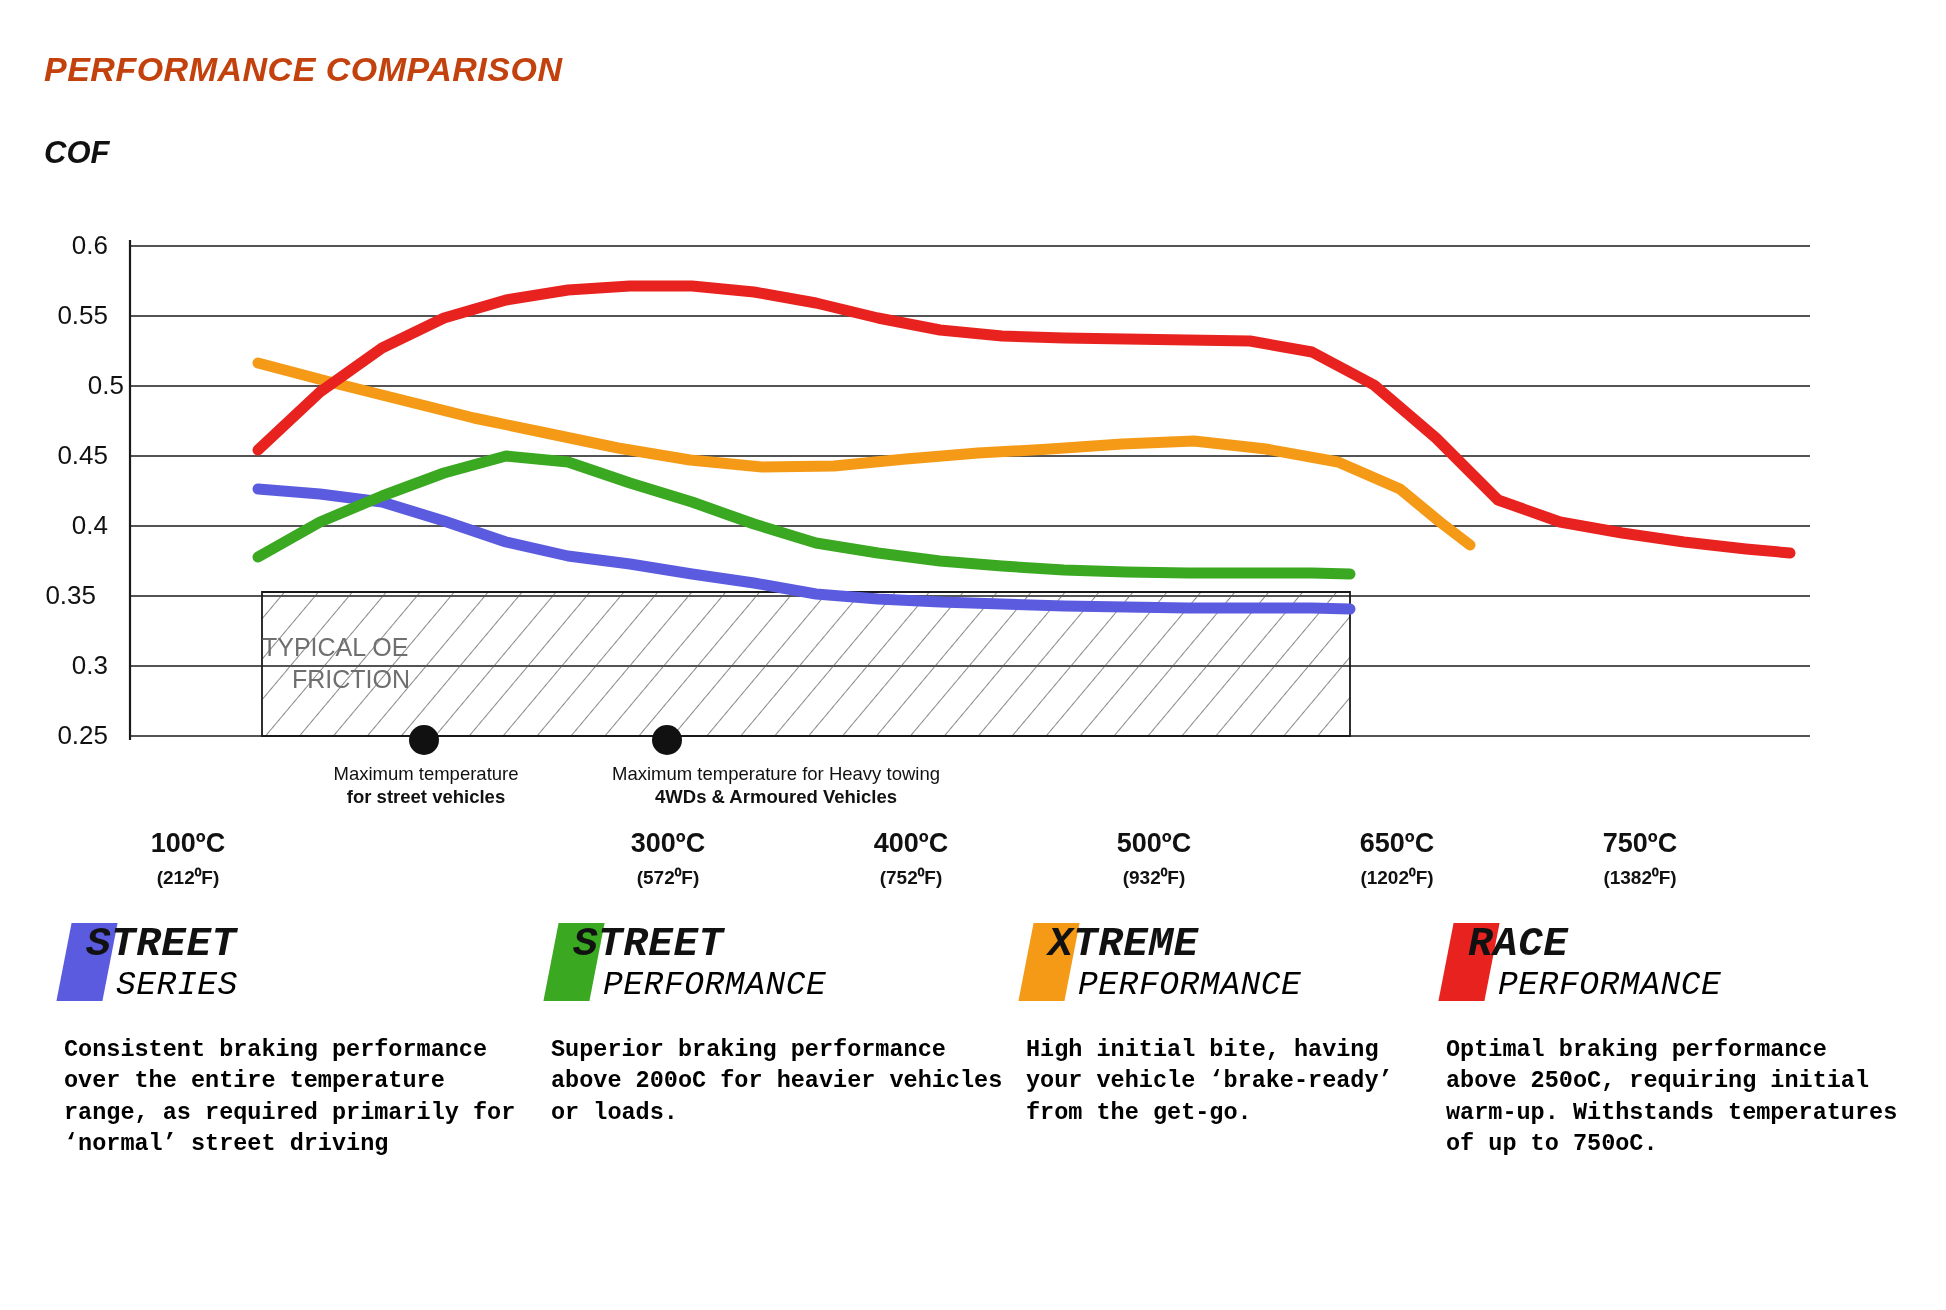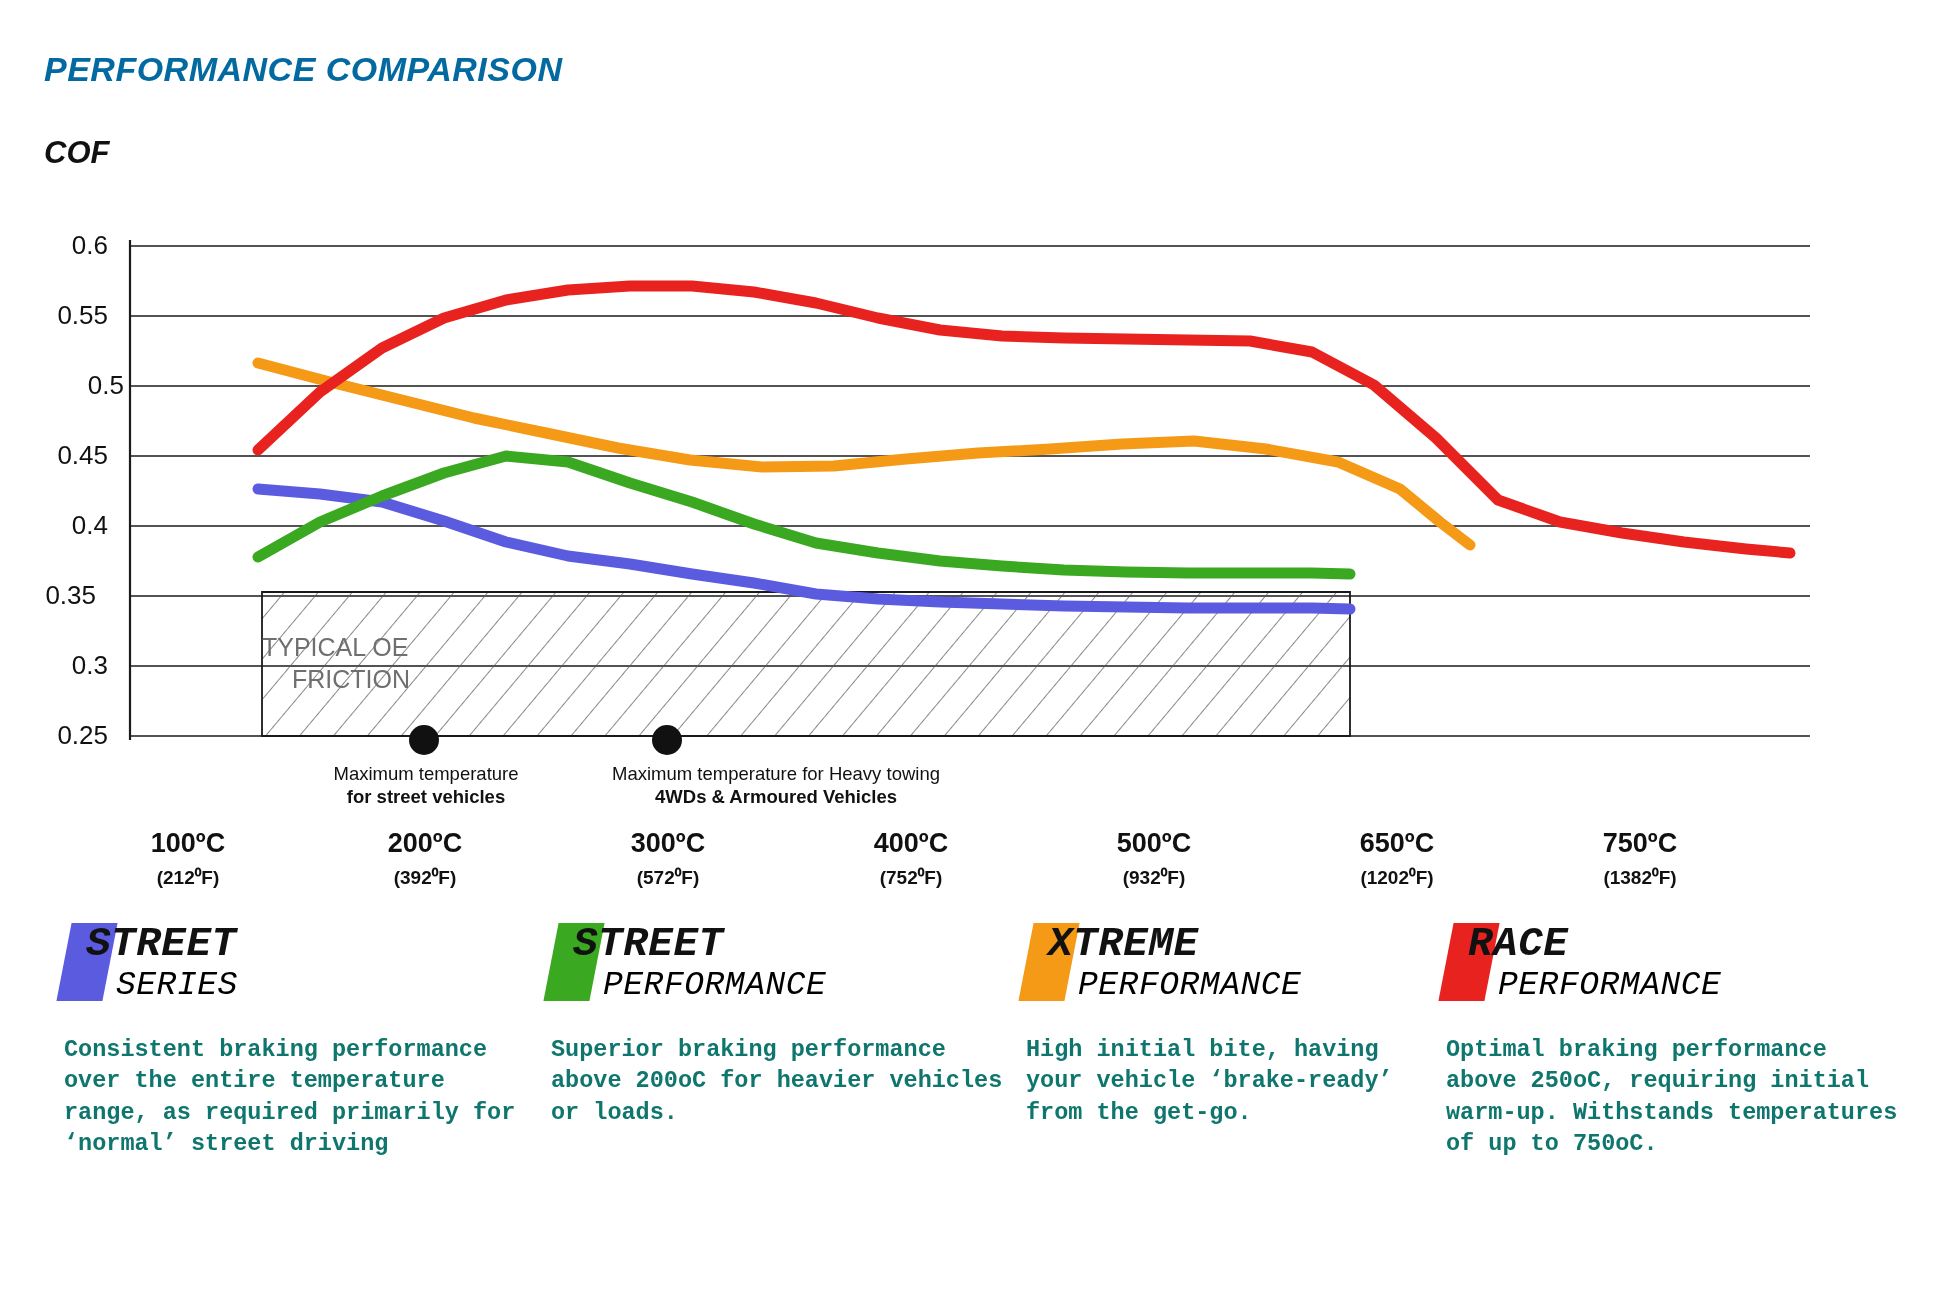--- a/index.html
+++ b/index.html
@@ -24,21 +24,21 @@
 
   
   .main-title {
     position: absolute;
     left: 44px;
     top: 50px;
     font-size: 34px;
     font-weight: bold;
     font-style: italic;
     letter-spacing: 0.5px;
-    color: #0369a1;
+    color: #c2410c;
     white-space: nowrap;
     text-align: right;
   }
   .axis-title {
     position: absolute;
     left: 44px;
     top: 135px;
     font-size: 31px;
     font-weight: bold;
     font-style: italic;
@@ -156,21 +156,21 @@
     white-space: nowrap;
   }
   .logo .word2.thin {
     font-size: 33px;
   }
   .legend-desc {
     margin-top: 14px;
     font-size: 23.5px;
     font-weight: bold;
     line-height: 1.33;
-    color: #0f766e;
+    color: #000000;
   }
 </style>
 </head>
 <body>
 
 <div class="page">
 
   <div class="main-title">PERFORMANCE COMPARISON</div>
   <div class="axis-title">COF</div>
 
@@ -230,24 +230,20 @@
     </div>
     <div class="marker-caption" style="left:556px; top:762px; width:440px;">
       <span>Maximum temperature for Heavy towing</span><br>
       <span class="b">4WDs &amp; Armoured Vehicles</span>
     </div>
 
     <div class="xtick" style="left:68px;  top:828px; width:240px;">
       <span class="c">100ºC</span>
       <span class="f">(212⁰F)</span>
     </div>
-    <div class="xtick" style="left:305px; top:828px; width:240px;">
-      <span class="c">200ºC</span>
-      <span class="f">(392⁰F)</span>
-    </div>
     <div class="xtick" style="left:548px; top:828px; width:240px;">
       <span class="c">300ºC</span>
       <span class="f">(572⁰F)</span>
     </div>
     <div class="xtick" style="left:791px; top:828px; width:240px;">
       <span class="c">400ºC</span>
       <span class="f">(752⁰F)</span>
     </div>
     <div class="xtick" style="left:1034px; top:828px; width:240px;">
       <span class="c">500ºC</span>

